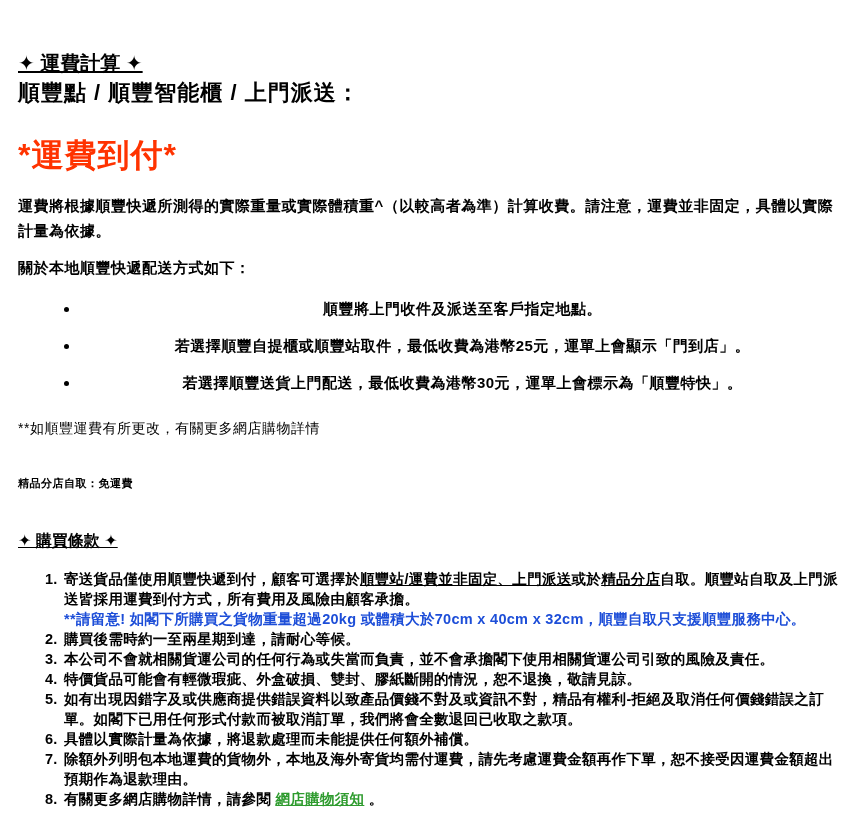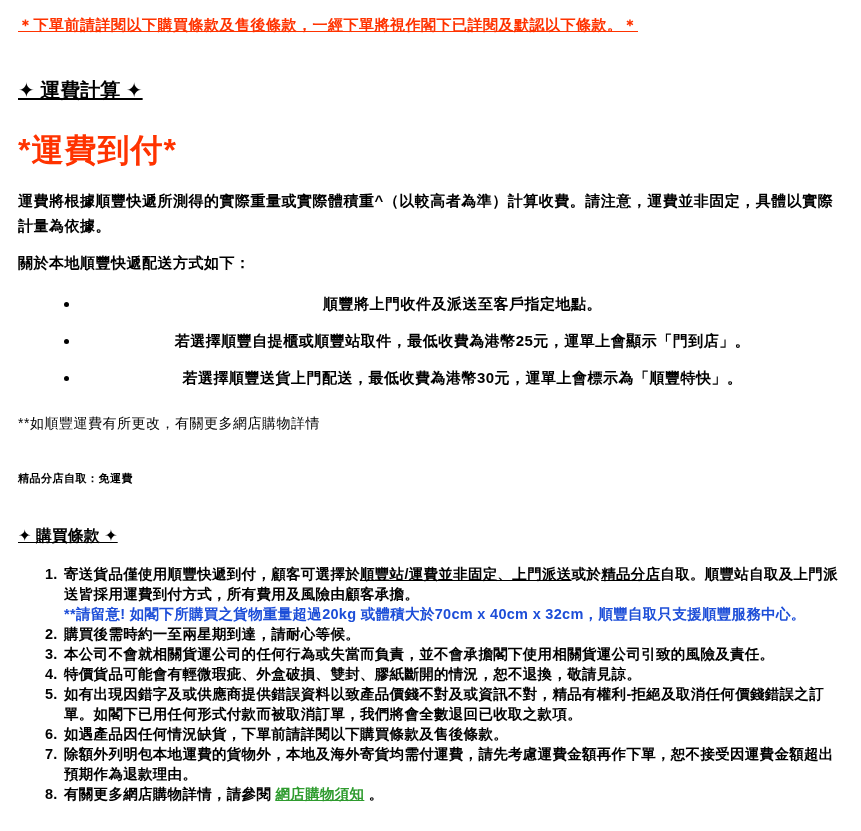--- a/index.html
+++ b/index.html
@@ -109,24 +109,24 @@
     text-decoration: underline;
     font-weight: bold;
     cursor: pointer;
   }
 </style>
 </head>
 <body>
 
 <div class="page">
 
-  <p class="top-notice">＊下單前請詳閱以下購買條款及售後條款，一經下單將視作閣下已詳閱及默認以下條款。＊</p>
 
   <h2 class="h-ship"><span class="underlined">✦ 運費計算 ✦</span></h2>
 
+  <h3 class="subhead">順豐點 / 順豐智能櫃 / 上門派送：</h3>
 
   <h1 class="big-title">*運費到付*</h1>
 
   <p class="intro">運費將根據順豐快遞所測得的實際重量或實際體積重^（以較高者為準）計算收費。請注意，運費並非固定，具體以實際計量為依據。</p>
 
   <p class="delivery-intro">關於本地順豐快遞配送方式如下：</p>
 
   <ul class="bullets">
     <li>順豐將上門收件及派送至客戶指定地點。</li>
     <li>若選擇順豐自提櫃或順豐站取件，最低收費為港幣25元，運單上會顯示「門到店」。</li>
@@ -141,20 +141,20 @@
 
   <ol class="terms">
     <li>
       <span>寄送貨品僅使用順豐快遞到付，顧客可選擇於</span><span class="u">順豐站/運費並非固定、上門派送</span><span>或於</span><span class="u">精品分店</span><span>自取。順豐站自取及上門派送皆採用運費到付方式，所有費用及風險由顧客承擔。</span>
       <span class="warning">**請留意! 如閣下所購買之貨物重量超過20kg 或體積大於70cm x 40cm x 32cm，順豐自取只支援順豐服務中心。</span>
     </li>
     <li>購買後需時約一至兩星期到達，請耐心等候。</li>
     <li>本公司不會就相關貨運公司的任何行為或失當而負責，並不會承擔閣下使用相關貨運公司引致的風險及責任。</li>
     <li>特價貨品可能會有輕微瑕疵、外盒破損、雙封、膠紙斷開的情況，恕不退換，敬請見諒。</li>
     <li>如有出現因錯字及或供應商提供錯誤資料以致產品價錢不對及或資訊不對，精品有權利-拒絕及取消任何價錢錯誤之訂單。如閣下已用任何形式付款而被取消訂單，我們將會全數退回已收取之款項。</li>
-    <li>如遇產品因任何情況缺貨，下單前請詳閱以下購買條款及售後條款。</li>
+    <li>具體以實際計量為依據，將退款處理而未能提供任何額外補償。</li>
     <li>除額外列明包本地運費的貨物外，本地及海外寄貨均需付運費，請先考慮運費金額再作下單，恕不接受因運費金額超出預期作為退款理由。</li>
     <li>
       <span>有關更多網店購物詳情，請參閱 </span><span class="link">網店購物須知</span><span> 。</span>
     </li>
   </ol>
 
 </div>
 
 </body></html>

